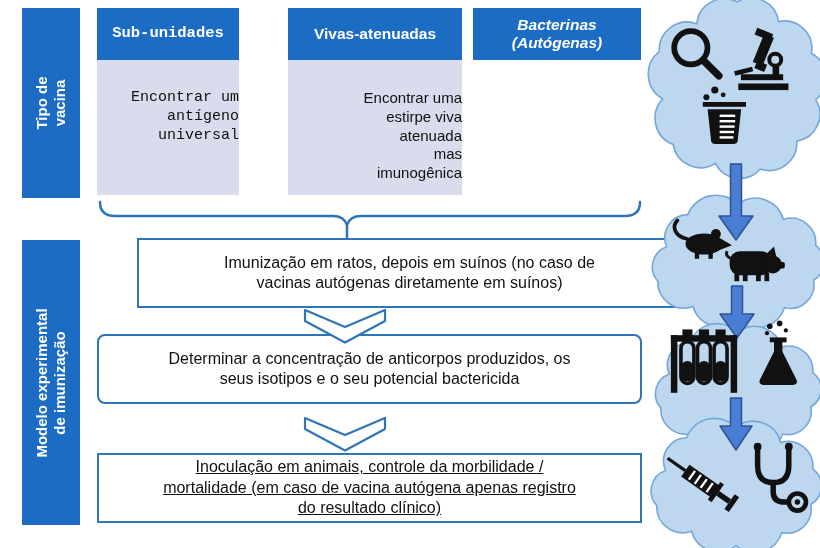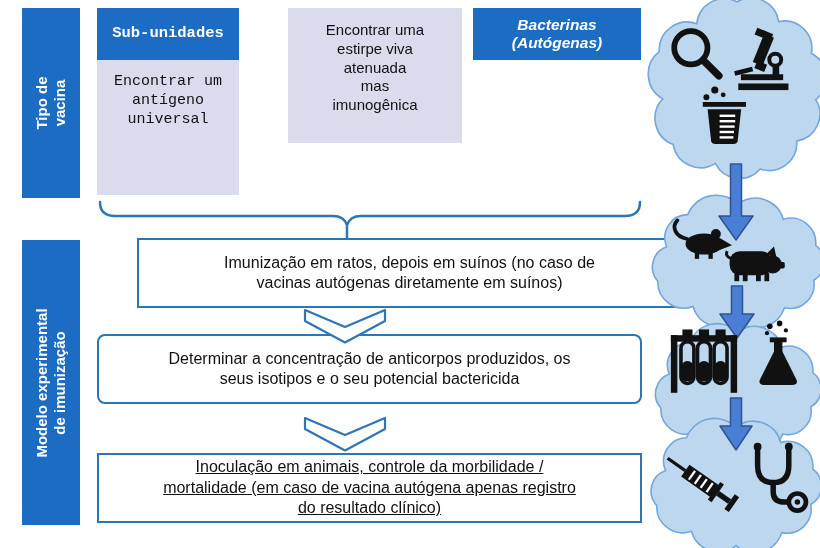--- a/index.html
+++ b/index.html
@@ -25,22 +25,22 @@
   
   .col { position:absolute; top:8px; }
   .col-header {
     background:var(--header_blue,#1b6cc2); color:#fff; font-weight:bold;
     font-size:15.5px; line-height:1.15; height:52px;
     display:flex; align-items:center; justify-content:center; text-align:center;
     white-space:pre-line;
   }
   .col-body {
     background:var(--panel_light,#d9dcec); height:135px;
-    font-size:15px; line-height:1.25; text-align:center;
-    padding-top:13px; box-sizing:border-box; white-space:pre-line;
+    font-size:15px; line-height:1.25; text-align:right;
+    padding-top:29px; box-sizing:border-box; white-space:pre-line;
   }
 
   
   .flow-box {
     position:absolute; left:97px; width:545px; height:70px; box-sizing:border-box;
     background:#fff; border:2px solid var(--line_blue,#2e75b6);
     display:flex; align-items:center; justify-content:center; text-align:center;
     font-size:16px; line-height:1.28; white-space:pre-line;
   }
 
@@ -66,20 +66,21 @@
 de imunização</div>
   </div>
 
   <div class="col" style="left:97px; width:142px;font-family:Liberation Mono, monospace;">
     <div class="col-header">Sub-unidades</div>
     <div class="col-body">Encontrar um
 antígeno
 universal</div>
   </div>
   <div class="col" style="left:288px; width:174px;">
+    <div class="col-header">Vivas-atenuadas</div>
     <div class="col-body">Encontrar uma
 estirpe viva
 atenuada
 mas
 imunogênica</div>
   </div>
   <div class="col" style="left:473px; width:168px;font-style:italic;">
     <div class="col-header">Bacterinas
 (Autógenas)</div>
   </div>

